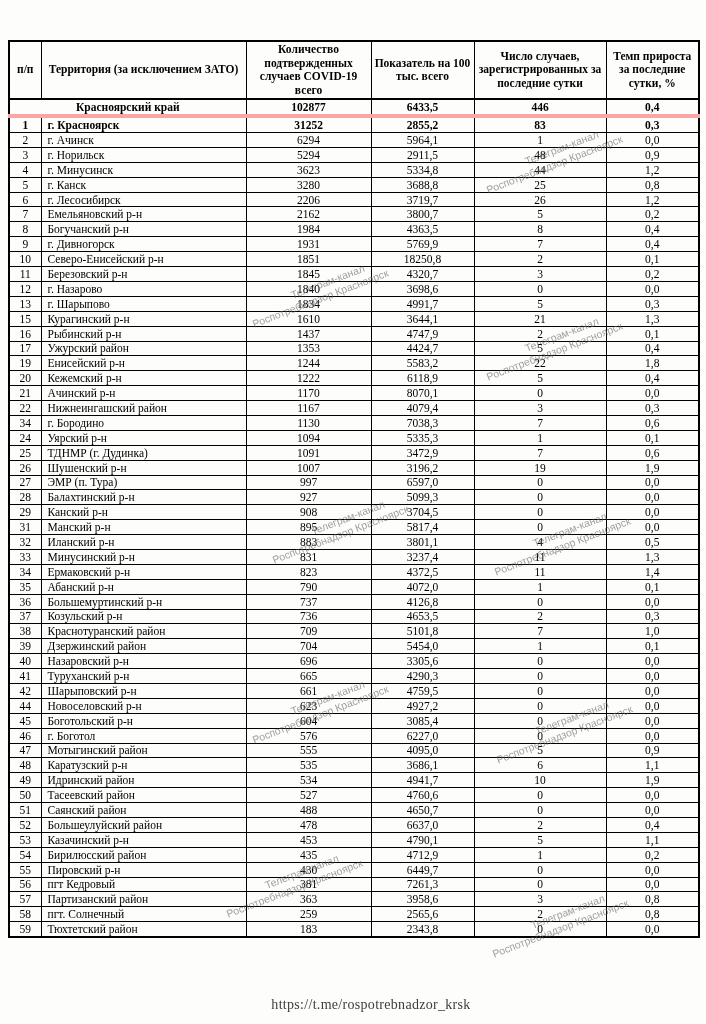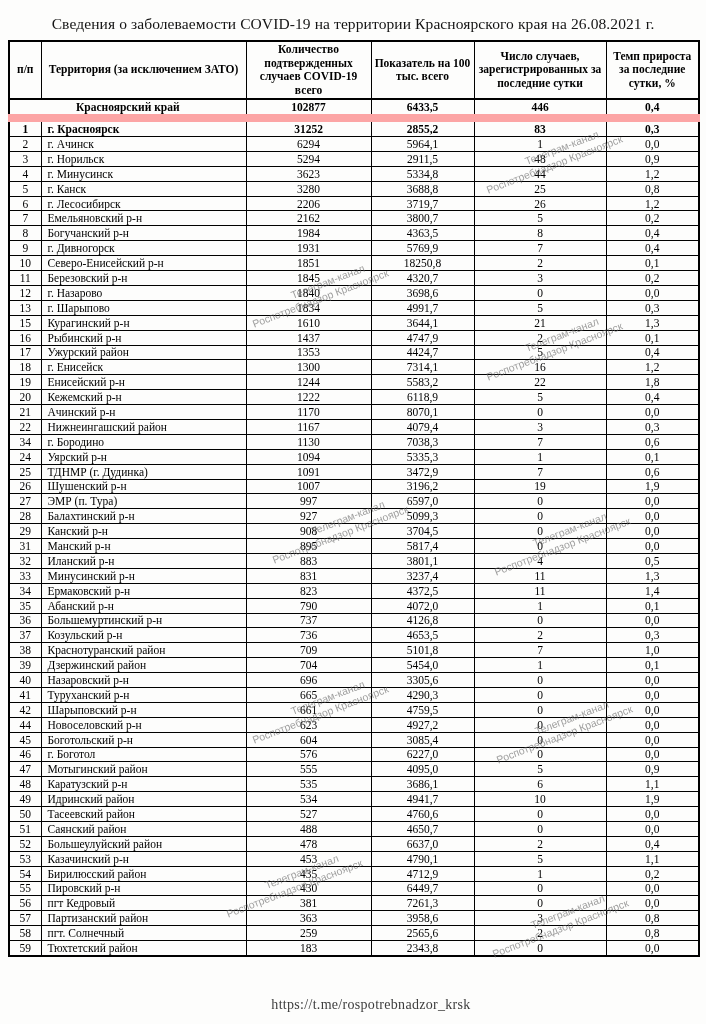--- a/index.html
+++ b/index.html
@@ -23,40 +23,39 @@
     font-size:11.5px; font-weight:bold; text-align:center; vertical-align:middle;
     padding:1px 3px; line-height:1.18; height:53px;
   }
   .covid-table thead tr { border-bottom:2px solid #000; }
   .covid-table td {
     font-size:11.5px; height:13.9px; line-height:1.05;
     padding:0 4px; vertical-align:middle;
   }
   td.c { text-align:center; }
   td.l { text-align:left; padding-left:6px; }
-  tr.summary-row { border-bottom:8px solid #fca5a5;padding-left:31px; }
+  tr.summary-row { border-bottom:4px solid #fca5a5;padding-left:31px; }
   tr.bold td { font-weight:bold; }
   .doc-footer {
     position:absolute; top:997px; left:18px; width:100%;
     text-align:center; font-size:14px; color:#3d3d3d; letter-spacing:0.3px;
   }
   .wm-layer { position:absolute; top:0; left:0; width:706px; height:1024px; pointer-events:none; }
   .wm {
     position:absolute; transform:translate(-50%,-50%) rotate(-21deg);
     color:rgba(100,100,100,0.62); font-size:10.5px; line-height:12.5px;
     font-family:"Liberation Sans", sans-serif; white-space:nowrap;
   }
   .wm .l1 { margin-left:46px; }
 </style>
 </head>
 <body>
 
 <div class="page">
 
-  <div class="doc-title">Сведения о заболеваемости COVID-19 на территории Красноярского края на 26.08.2021 г.</div>
 
   <table class="covid-table">
     <colgroup>
       <col style="width:32px">
         <col style="width:205px">
         <col style="width:125px">
       <col style="width:103px">
         <col style="width:132px">
         <col style="width:93px">
     </colgroup>
@@ -200,28 +199,20 @@
         </tr>
         <tr>
           <td class="c">17</td>
           <td class="l">Ужурский район</td>
           <td class="c">1353</td>
           <td class="c">4424,7</td>
           <td class="c">5</td>
           <td class="c">0,4</td>
         </tr>
         <tr>
-          <td class="c">18</td>
-          <td class="l">г. Енисейск</td>
-          <td class="c">1300</td>
-          <td class="c">7314,1</td>
-          <td class="c">16</td>
-          <td class="c">1,2</td>
-        </tr>
-        <tr>
           <td class="c">19</td>
           <td class="l">Енисейский р-н</td>
           <td class="c">1244</td>
           <td class="c">5583,2</td>
           <td class="c">22</td>
           <td class="c">1,8</td>
         </tr>
         <tr>
           <td class="c">20</td>
           <td class="l">Кежемский р-н</td>

